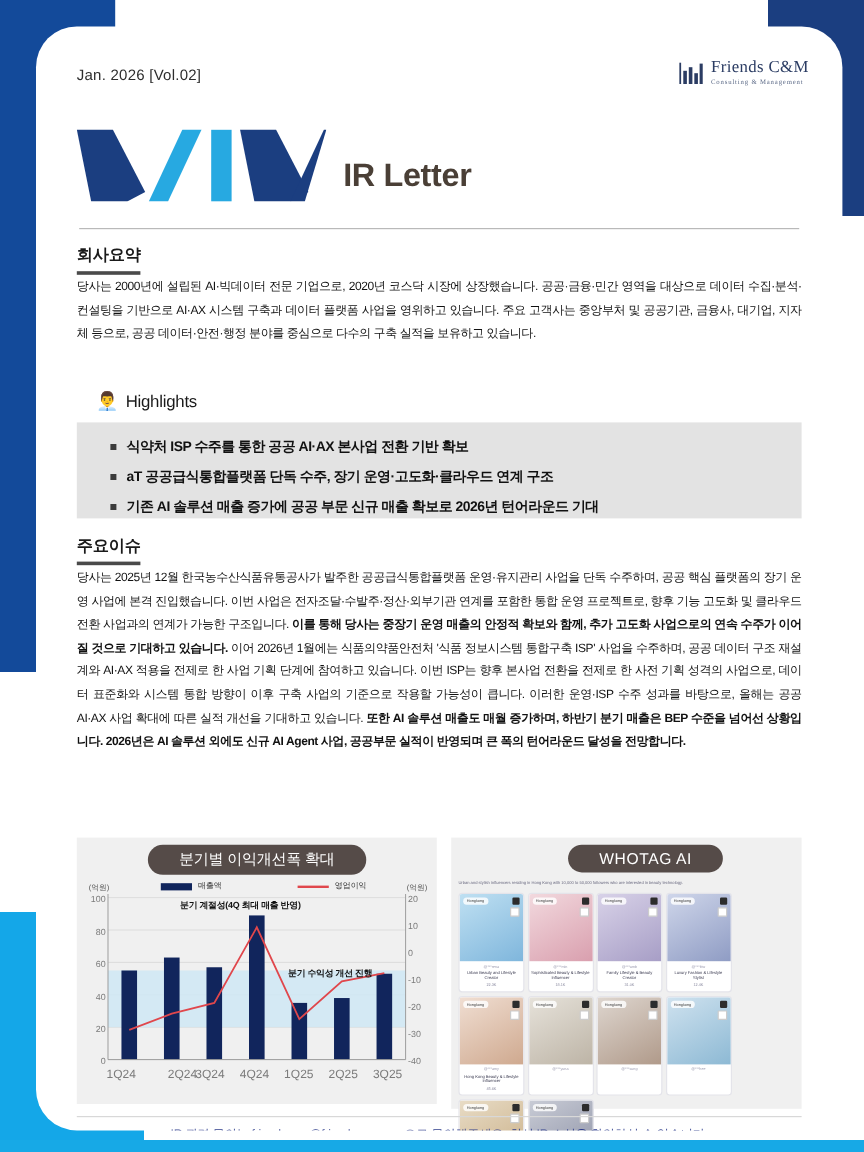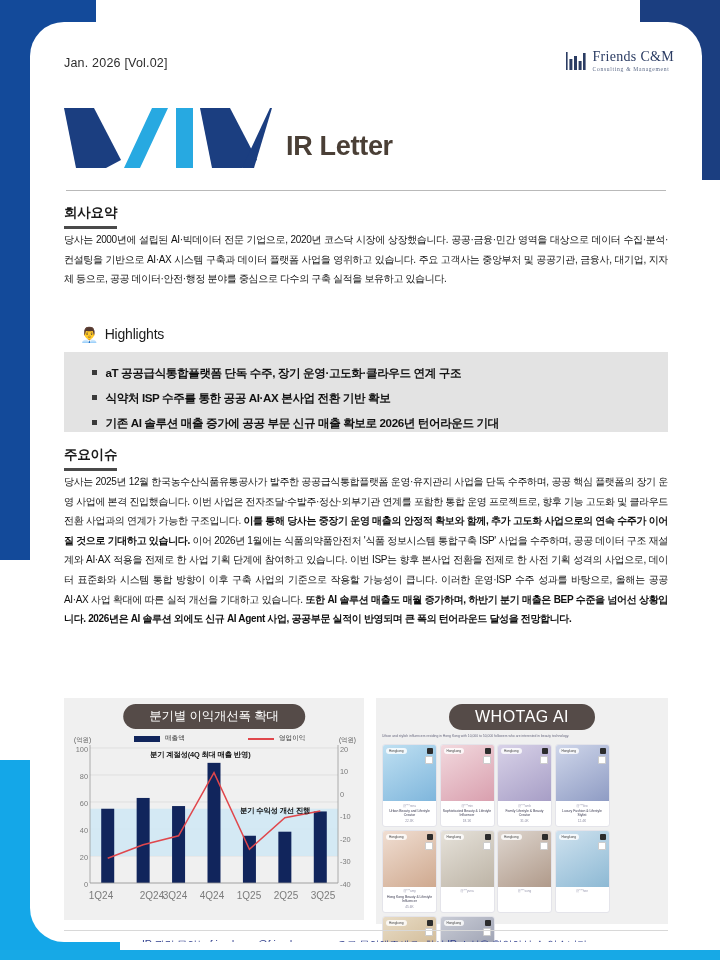--- a/index.html
+++ b/index.html
@@ -99,21 +99,21 @@
 
   
   .panel{position:absolute;top:676px;background:#f0f0f0;}
   .panel-l{left:34px;width:300px;height:222px;}
   .panel-r{left:346px;width:292px;height:226px;}
   .pill{
     position:absolute;top:6px;left:50%;transform:translateX(-50%);
     background:#554b48;color:#fff;border-radius:13px;
     font-size:12.5px;padding:4px 26px;white-space:nowrap;letter-spacing:-.2px;
   }
-  .pill-en{font-size:16px;letter-spacing:.5px;}
+  .pill-en{font-size:13px;letter-spacing:.5px;margin-left:16px;}
 
   .axis-unit{position:absolute;font-size:6.4px;color:#555;}
   .legend{position:absolute;display:flex;align-items:center;gap:5px;font-size:6.6px;color:#333;}
   .lg-bar{width:26px;height:6px;background:#11255c;display:block;}
   .lg-line{width:26px;height:2px;background:#e0474c;display:block;}
 
   .ytick{position:absolute;font-size:7.4px;color:#7b7b7b;text-align:right;width:16px;}
   .ytick-r{position:absolute;font-size:7.4px;color:#7b7b7b;text-align:left;width:18px;}
   .xtick{position:absolute;font-size:10px;color:#7b7b7b;text-align:center;width:34px;}
   .note{
@@ -201,25 +201,25 @@
   <div class="para" style="left:34px;top:208px;width:604px;">당사는 2000년에 설립된 AI·빅데이터 전문 기업으로, 2020년 코스닥 시장에 상장했습니다. 공공·금융·민간 영역을 대상으로 데이터 수집·분석·컨설팅을 기반으로 AI·AX 시스템 구축과 데이터 플랫폼 사업을 영위하고 있습니다. 주요 고객사는 중앙부처 및 공공기관, 금융사, 대기업, 지자체 등으로, 공공 데이터·안전·행정 분야를 중심으로 다수의 구축 실적을 보유하고 있습니다.</div>
 
   <div class="hl-head">
     <span class="hl-emoji">👨‍💼</span>
     <span class="hl-title">Highlights</span>
   </div>
   <div class="hl-box"></div>
   <div class="hl-list">
     <div class="hl-item">
       <span class="hl-bullet"></span>
-      <span>aT 공공급식통합플랫폼 단독 수주, 장기 운영·고도화·클라우드 연계 구조</span>
+      <span>식약처 ISP 수주를 통한 공공 AI·AX 본사업 전환 기반 확보</span>
     </div>
     <div class="hl-item">
       <span class="hl-bullet"></span>
-      <span>식약처 ISP 수주를 통한 공공 AI·AX 본사업 전환 기반 확보</span>
+      <span>aT 공공급식통합플랫폼 단독 수주, 장기 운영·고도화·클라우드 연계 구조</span>
     </div>
     <div class="hl-item">
       <span class="hl-bullet"></span>
       <span>기존 AI 솔루션 매출 증가에 공공 부문 신규 매출 확보로 2026년 턴어라운드 기대</span>
     </div>
   </div>
 
   <div class="sec-h" style="left:34px;top:424px;">주요이슈</div>
   <div class="para" style="left:34px;top:450px;width:604px;"><span>당사는 2025년 12월 한국농수산식품유통공사가 발주한 공공급식통합플랫폼 운영·유지관리 사업을 단독 수주하며, 공공 핵심 플랫폼의 장기 운영 사업에 본격 진입했습니다. 이번 사업은 전자조달·수발주·정산·외부기관 연계를 포함한 통합 운영 프로젝트로, 향후 기능 고도화 및 클라우드 전환 사업과의 연계가 가능한 구조입니다. </span><b>이를 통해 당사는 중장기 운영 매출의 안정적 확보와 함께, 추가 고도화 사업으로의 연속 수주가 이어질 것으로 기대하고 있습니다.</b><span> 이어 2026년 1월에는 식품의약품안전처 '식품 정보시스템 통합구축 ISP' 사업을 수주하며, 공공 데이터 구조 재설계와 AI·AX 적용을 전제로 한 사업 기획 단계에 참여하고 있습니다. 이번 ISP는 향후 본사업 전환을 전제로 한 사전 기획 성격의 사업으로, 데이터 표준화와 시스템 통합 방향이 이후 구축 사업의 기준으로 작용할 가능성이 큽니다. 이러한 운영·ISP 수주 성과를 바탕으로, 올해는 공공 AI·AX 사업 확대에 따른 실적 개선을 기대하고 있습니다. </span><b>또한 AI 솔루션 매출도 매월 증가하며, 하반기 분기 매출은 BEP 수준을 넘어선 상황입니다.</b><b> 2026년은 AI 솔루션 외에도 신규 AI Agent 사업, 공공부문 실적이 반영되며 큰 폭의 턴어라운드 달성을 전망합니다.</b></div>
 

